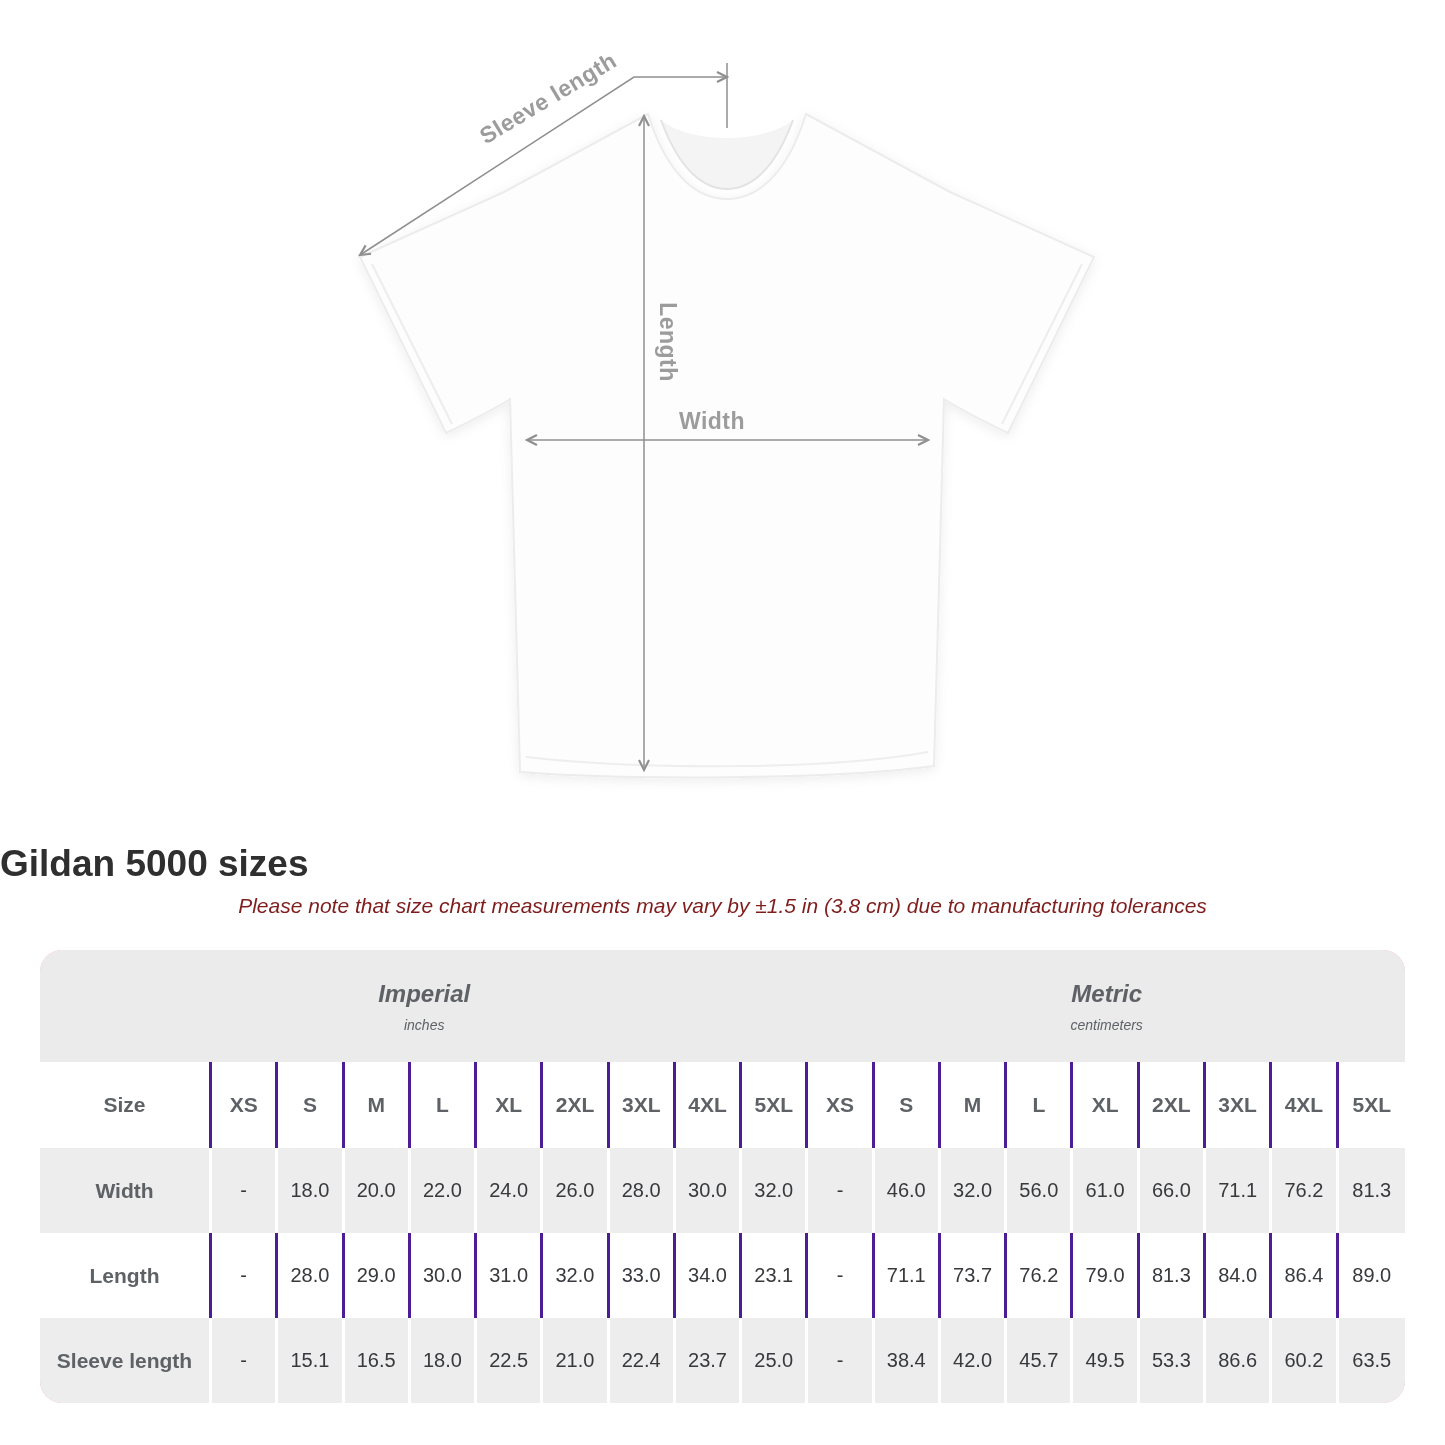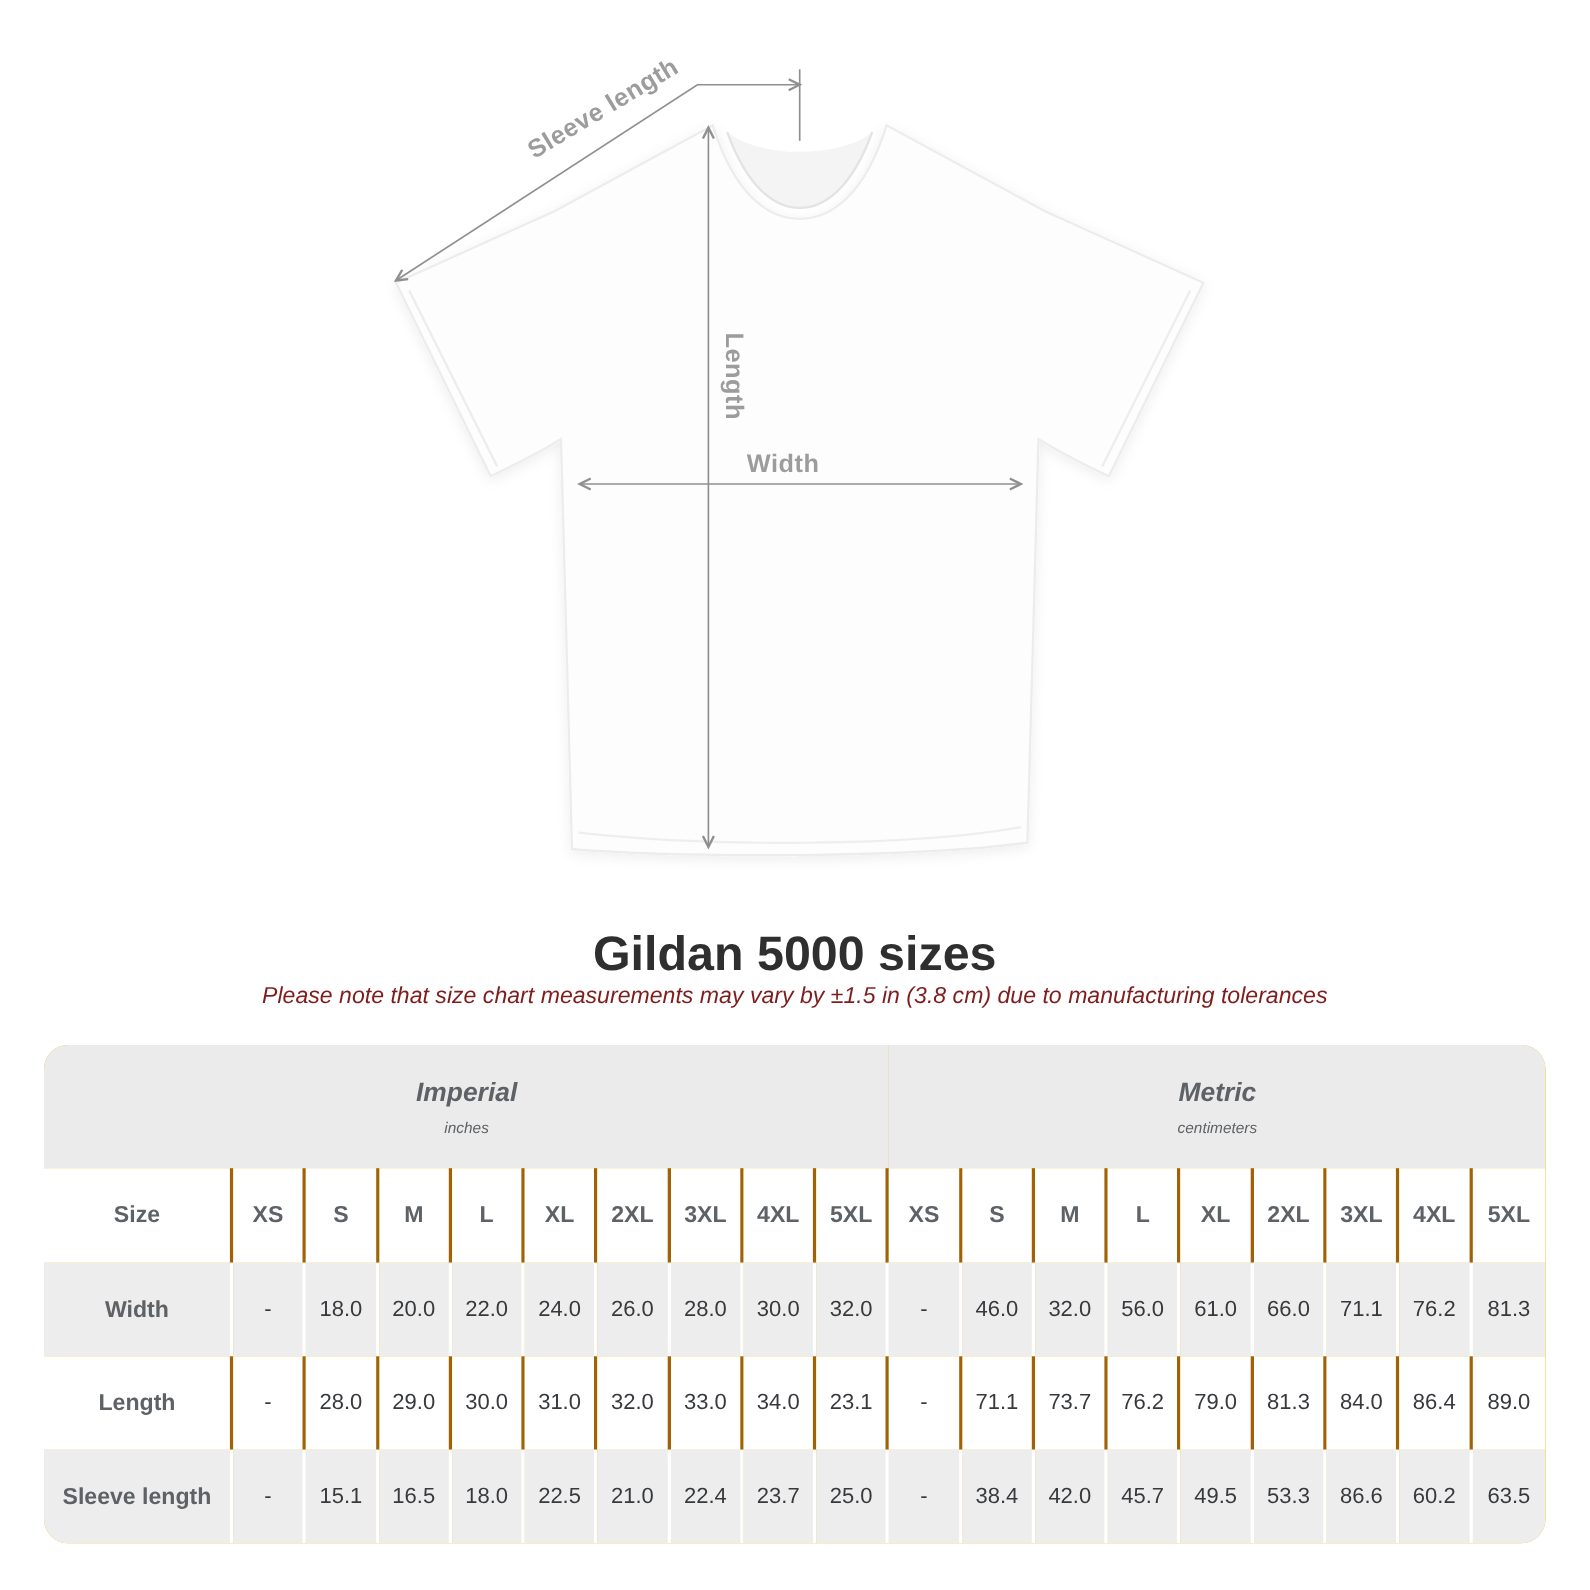--- a/index.html
+++ b/index.html
@@ -15,46 +15,46 @@
     text-align:center; letter-spacing:.5px; white-space:nowrap;
   }
   .lbl-sleeve { left:448px; top:84px; width:200px; height:28px; line-height:28px;
                 transform:rotate(-31deg); }
   .lbl-length { left:608px; top:328px; width:120px; height:28px; line-height:28px;
                 transform:rotate(90deg); }
   .lbl-width  { left:632px; top:407px; width:160px; height:28px; line-height:28px; }
 
   
   .page-title {
-    position:absolute; left:0; top:843px; width:1445px; text-align:center;
-    font-size:44px; font-weight:bold; color:#2f2f2f;
+    position:absolute; left:0; top:843px; width:1445px; text-align:left;
+    font-size:37px; font-weight:bold; color:#2f2f2f;
   }
   .page-subtitle {
     position:absolute; left:0; top:894px; width:1445px; text-align:center;
     font-size:21px; font-style:italic; color:#7f1d1d;
   }
 
   
   .table-wrap {
     position:absolute; left:40px; top:950px; width:1365px; height:453px;
-    border-radius:22px; overflow:hidden; background:#eab308;
+    border-radius:22px; overflow:hidden; background:#f9a8d4;
   }
   table.size-table {
     border-collapse:separate; border-spacing:0; table-layout:fixed;
     width:1365px; height:453px;
   }
   .size-table td {
     box-sizing:border-box; padding:0; text-align:center; vertical-align:middle;
     font-size:20px; color:#37393c;
   }
   tr.band td { background:#ebebeb; height:112px; border:none; }
   .group-name { font-size:24px; font-weight:bold; font-style:italic; color:#5e6266; }
   .group-unit { font-size:14px; font-style:italic; color:#5e6266; margin-top:9px; }
 
-  tr.r-white td { background:#ffffff; border-right:3px solid #a16207; }
+  tr.r-white td { background:#ffffff; border-right:3px solid #4c1d95; }
   tr.r-gray  td { background:#ededed; border-right:3px solid #ffffff; }
   tr.sizes td { height:86px; }
   tr.vals  td { height:85px; }
   td.hd  { font-weight:bold; font-size:21px; color:#5e6266; }
   td.sep-wide { border-right-width:6px; }
   td.last { border-right:none !important; }
 </style>
 </head>
 <body>
 

